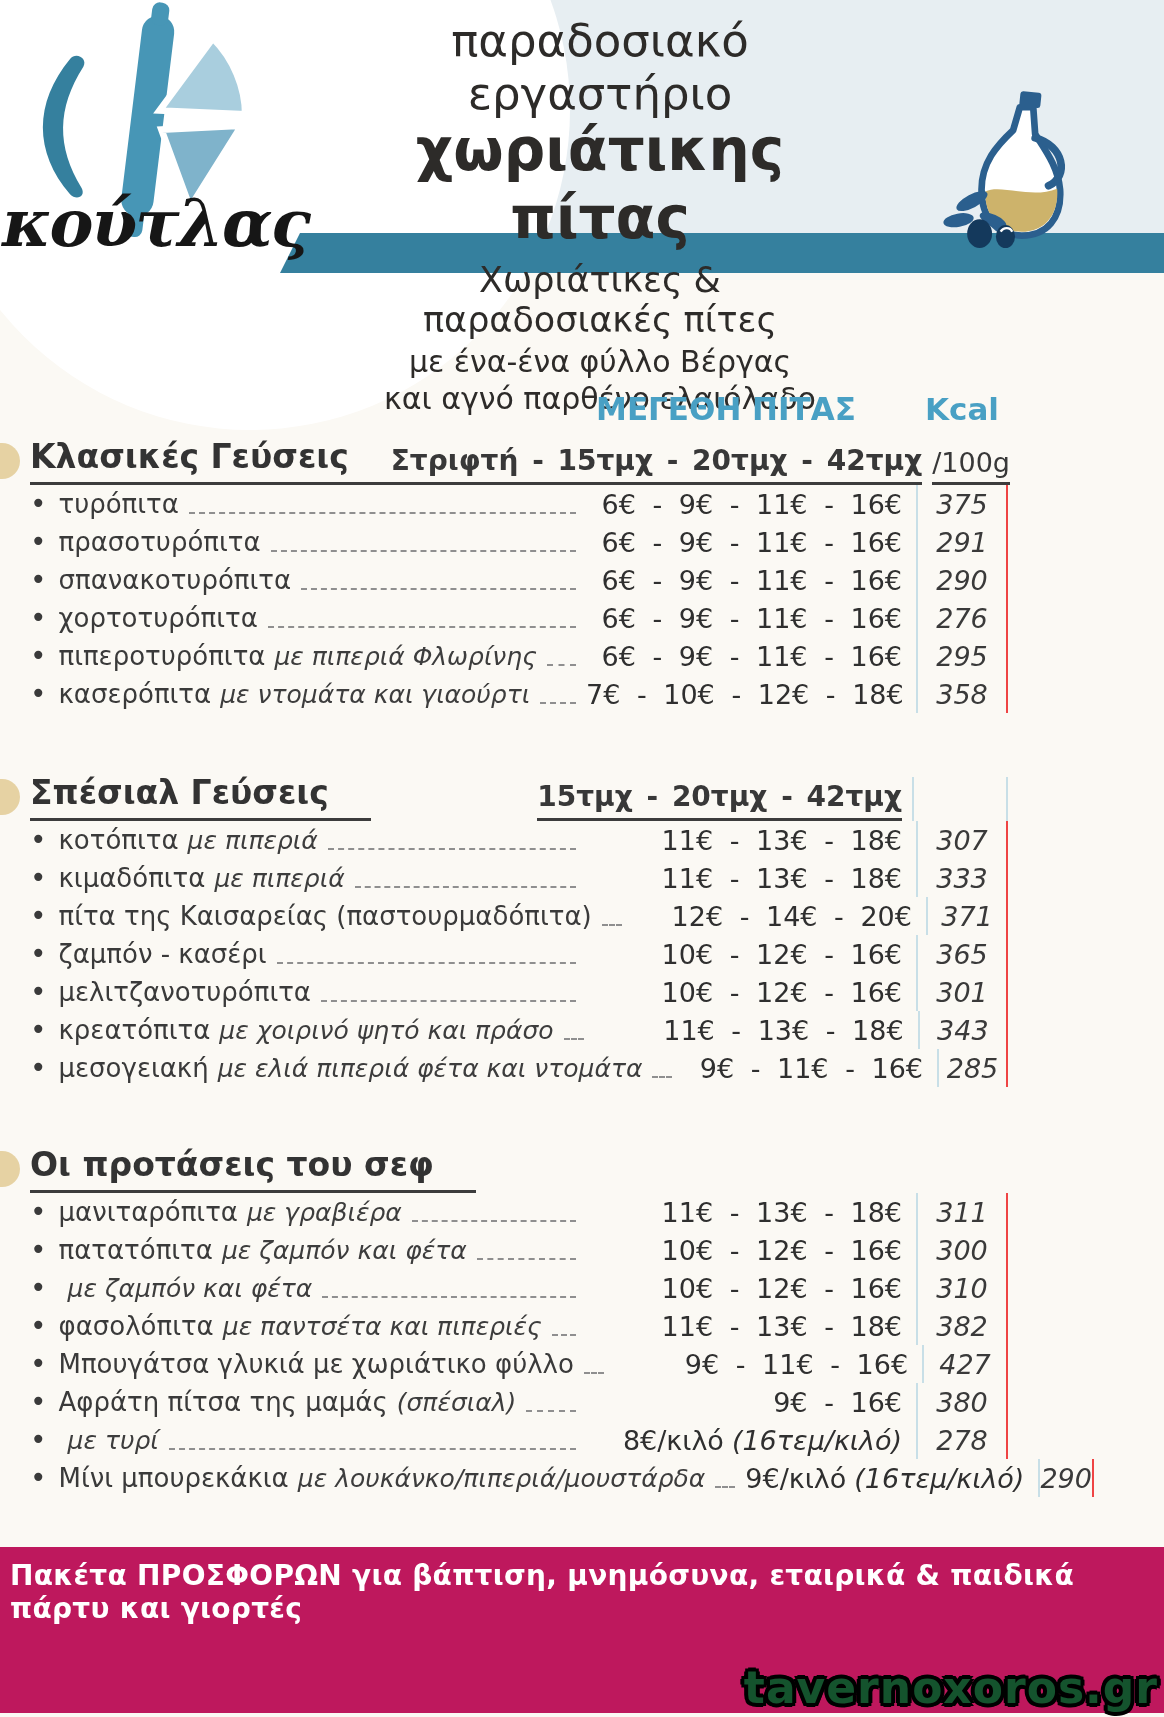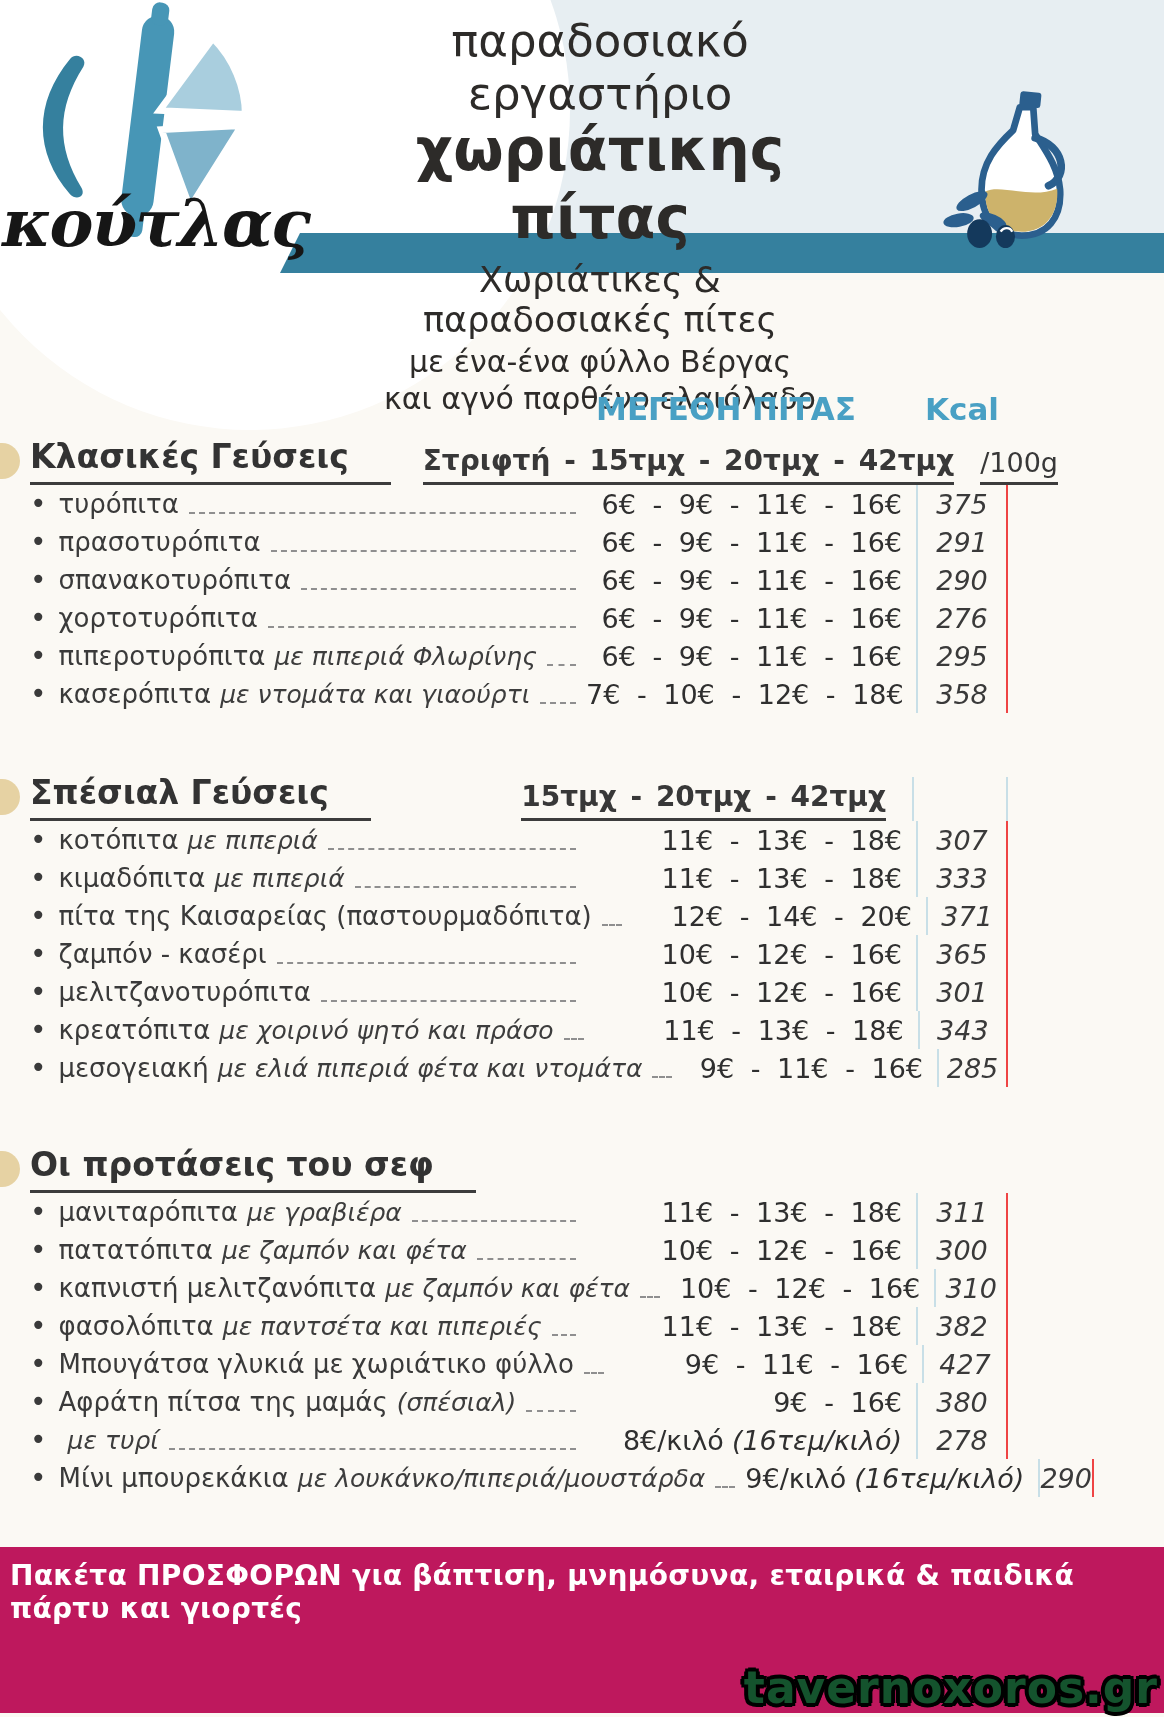--- a/index.html
+++ b/index.html
@@ -28,21 +28,21 @@
   .menu{position:absolute;left:0;top:330px;right:0;padding:0 156px 0 30px;}
   .labels-row{display:flex;align-items:flex-start;height:36px;margin-top:61px;}
   .hspacer{flex:1;}
   .lbl-sizes{width:380px;text-align:center;font-size:31px;font-weight:bold;color:#49a0c4;}
   .lbl-kcal{width:92px;text-align:center;font-size:31px;font-weight:bold;color:#49a0c4;}
 
   .msection{margin-top:14px;}
   .msection.s2{margin-top:64px;}
   .msection.s3{margin-top:62px;}
 
-  .head-row{display:flex;align-items:flex-end;position:relative;height:44px;gap:16px;}
+  .head-row{display:flex;align-items:flex-end;position:relative;height:44px;}
   .dot{position:absolute;left:-46px;top:2px;width:36px;height:36px;border-radius:50%;background:#e6d2a3;}
   .stitle{font-size:33px;font-weight:bold;color:#333;border-bottom:3px solid #3c3c3c;
           padding:0 42px 7px 0;margin:0;line-height:1.05;white-space:nowrap;}
   .sizes-label{font-size:28px;font-weight:bold;color:#383838;border-bottom:3px solid #3c3c3c;
                padding-bottom:5px;margin-right:10px;white-space:nowrap;word-spacing:4px;}
   .sizes-label:empty{display:none;}
   .kc-head{width:92px;align-self:stretch;display:flex;align-items:flex-end;
            font-size:27px;color:#383838;}
   .kc-head .u{border-bottom:3px solid #3c3c3c;padding-bottom:4px;}
   .kc-head .u:empty{display:none;}
@@ -255,21 +255,20 @@
           <span class="kcal-cell">311</span>
         </div>
       <div class="row">
           <span class="iname">πατατόπιτα</span>
           <span class="idesc">με ζαμπόν και φέτα</span>
           <span class="leader"></span>
           <span class="price"><span>10€ - 12€ - 16€</span><span class="pnote"></span></span>
           <span class="kcal-cell">300</span>
         </div>
       <div class="row">
-          <span class="iname">καπνιστή μελιτζανόπιτα</span>
           <span class="idesc">με ζαμπόν και φέτα</span>
           <span class="leader"></span>
           <span class="price"><span>10€ - 12€ - 16€</span><span class="pnote"></span></span>
           <span class="kcal-cell">310</span>
         </div>
       <div class="row">
           <span class="iname">φασολόπιτα</span>
           <span class="idesc">με παντσέτα και πιπεριές</span>
           <span class="leader"></span>
           <span class="price"><span>11€ - 13€ - 18€</span><span class="pnote"></span></span>

